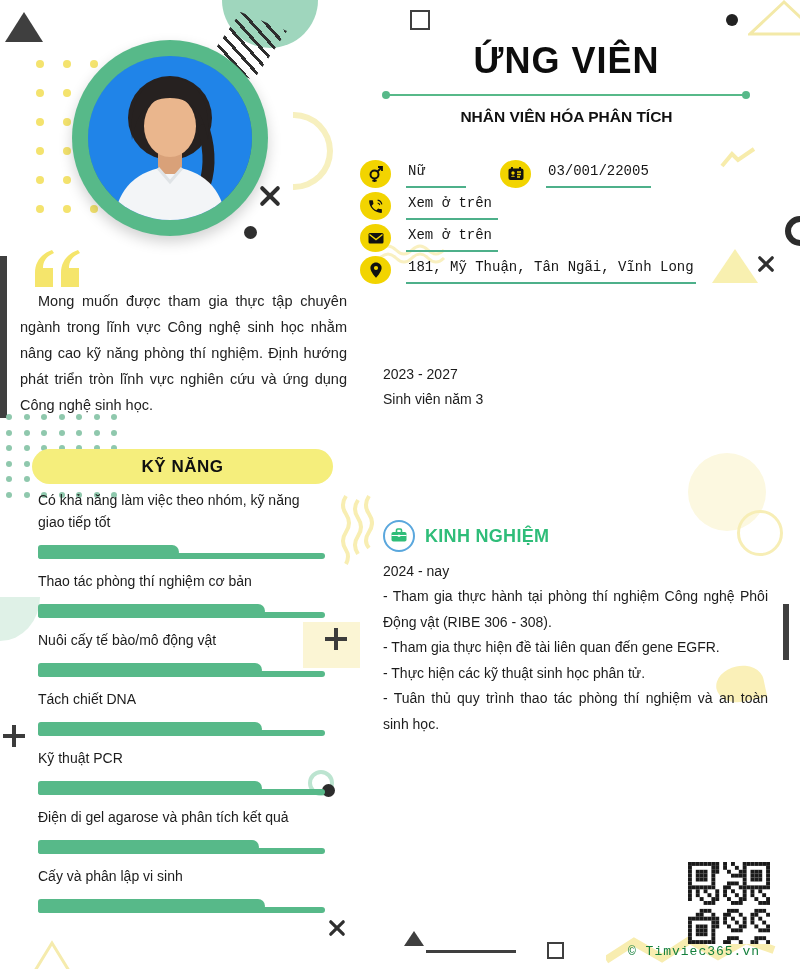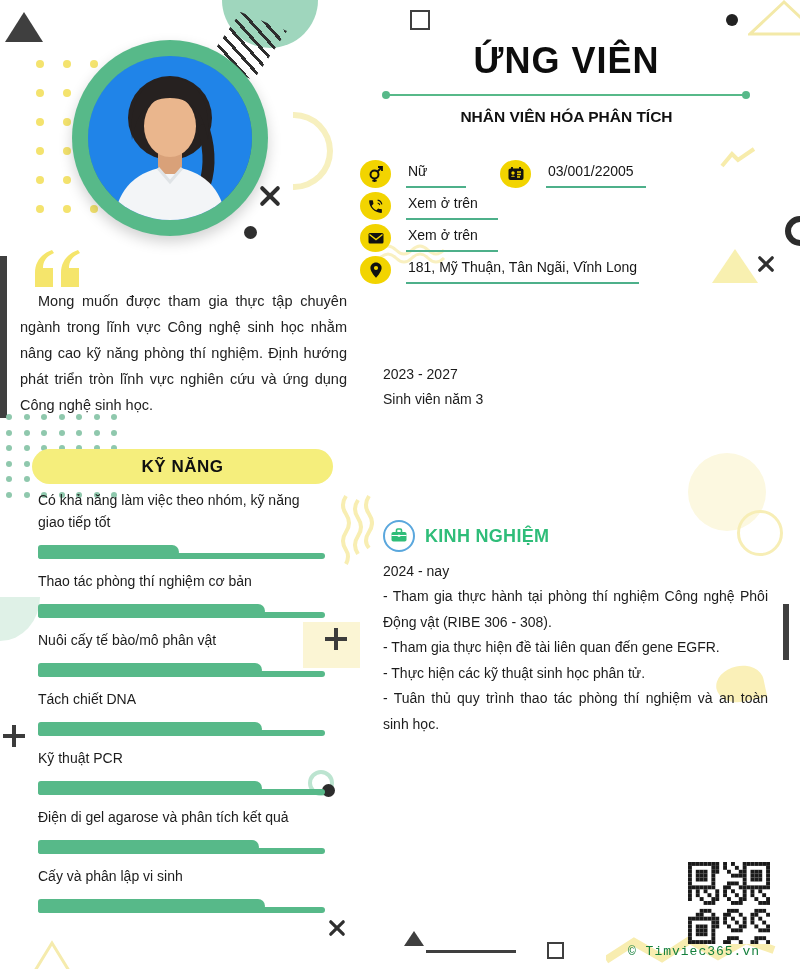--- a/index.html
+++ b/index.html
@@ -80,21 +80,21 @@
   
   .cv-title{left:383px;top:40px;width:367px;text-align:center;font-size:36px;font-weight:bold;color:#0d0d0d;letter-spacing:1px;}
   .divider{left:384px;top:94px;width:364px;height:2px;background:#57b989;}
   .divider::before,.divider::after{content:"";position:absolute;top:-3px;width:8px;height:8px;border-radius:50%;background:#57b989;}
   .divider::before{left:-2px;}
   .divider::after{right:-2px;}
   .cv-subtitle{left:383px;top:108px;width:367px;text-align:center;font-size:15.5px;font-weight:bold;color:#111;}
 
   .c-group{position:absolute;display:flex;align-items:flex-start;gap:15px;z-index:2;}
   .icon-bubble{width:31px;height:28px;border-radius:50%;background:#f2d400;display:flex;align-items:center;justify-content:center;flex:none;}
-  .c-val{font-size:14px;color:#161616;border-bottom:2px solid #4db08a;padding:3px 2px 7px 2px;}
+  .c-val{font-size:14px;color:#161616;border-bottom:2px solid #4db08a;padding:3px 2px 7px 2px;font-family:Liberation Mono, monospace;}
 
   .section{position:absolute;left:383px;width:385px;z-index:2;}
   .sec-head{display:flex;align-items:center;gap:10px;margin-bottom:7px;}
   .sec-icon{width:32px;height:32px;border:2px solid #5aa7dd;border-radius:50%;background:#fff;display:flex;align-items:center;justify-content:center;flex:none;}
   .sec-title{font-size:18px;font-weight:bold;color:#2fbd79;letter-spacing:0.3px;}
   .txt-bold{font-weight:bold;font-size:14px;line-height:24px;color:#111;}
   .txt{font-size:14px;line-height:25px;color:#1c1c1c;}
   .exp-line{font-size:14px;line-height:25.5px;color:#1c1c1c;text-align:justify;}
 </style>
 </head>
@@ -458,21 +458,21 @@
       </div>
     </div>
     <div class="skill-item" data-interactable="false">
       <div class="skill-label" data-interactable="false">Thao tác phòng thí nghiệm cơ bản</div>
       <div class="skill-bar" data-interactable="false">
         <div class="skill-track" data-interactable="false"></div>
         <div class="skill-fill" data-interactable="false" style="width: 79%;"></div>
       </div>
     </div>
     <div class="skill-item" data-interactable="false">
-      <div class="skill-label" data-interactable="false">Nuôi cấy tế bào/mô phân vật</div>
+      <div class="skill-label" data-interactable="false">Nuôi cấy tế bào/mô động vật</div>
       <div class="skill-bar" data-interactable="false">
         <div class="skill-track" data-interactable="false"></div>
         <div class="skill-fill" data-interactable="false" style="width: 78%;"></div>
       </div>
     </div>
     <div class="skill-item" data-interactable="false">
       <div class="skill-label" data-interactable="false">Tách chiết DNA</div>
       <div class="skill-bar" data-interactable="false">
         <div class="skill-track" data-interactable="false"></div>
         <div class="skill-fill" data-interactable="false" style="width: 78%;"></div>

